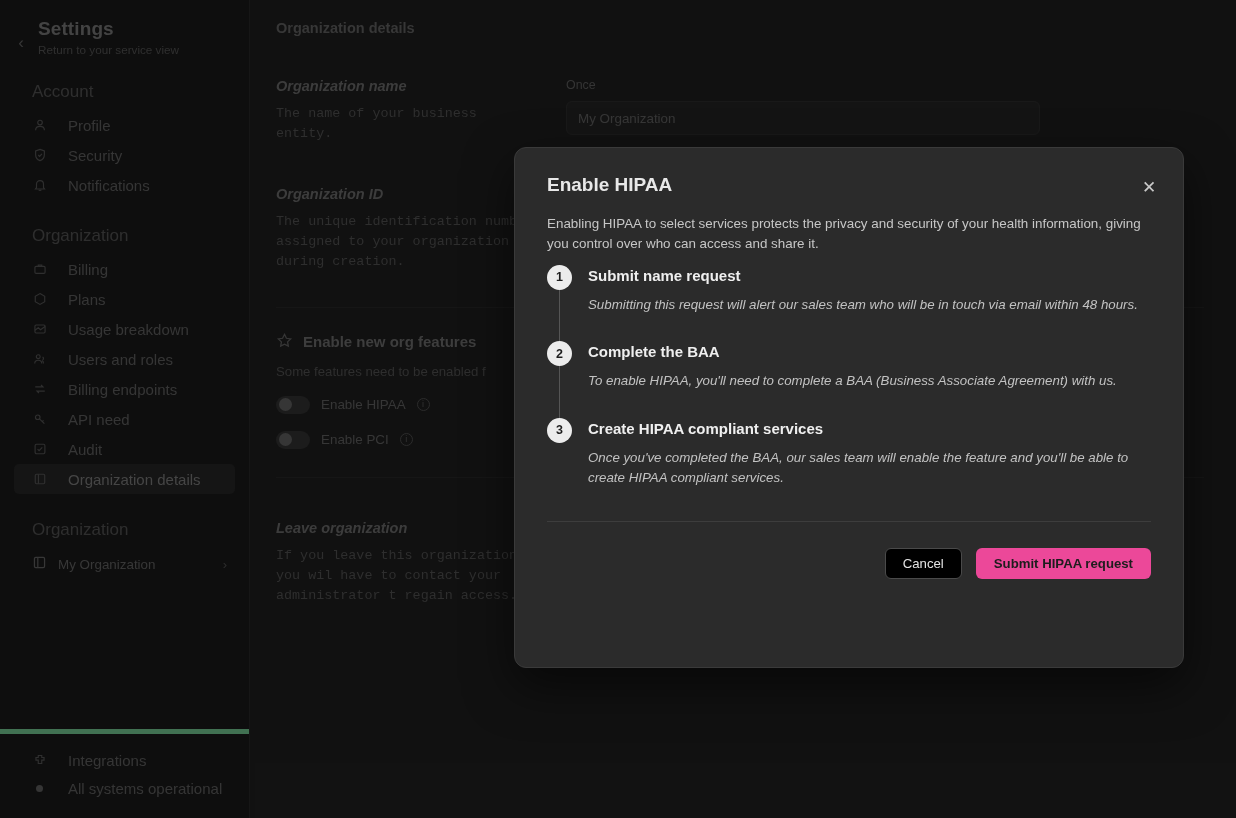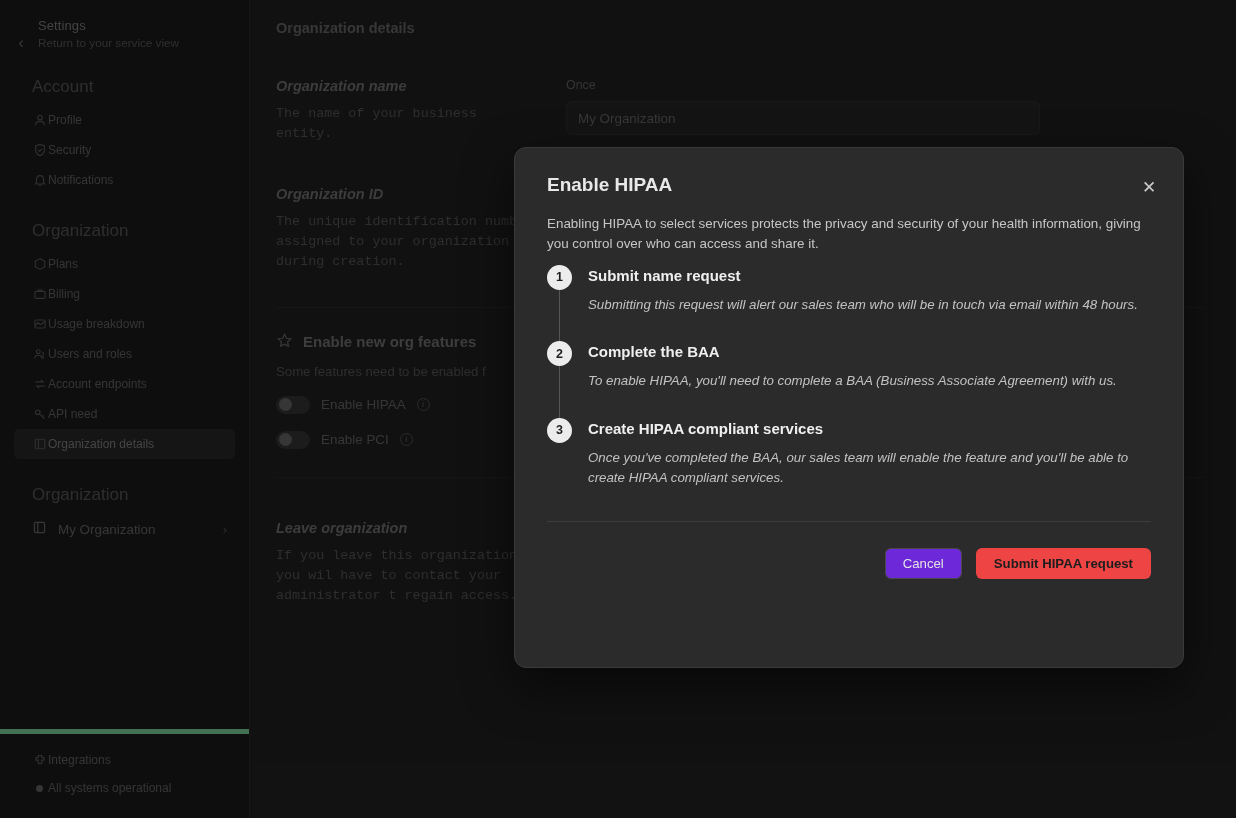--- a/index.html
+++ b/index.html
@@ -34,39 +34,39 @@
     display: flex; align-items: flex-start;
     padding: 4px 16px 0 14px;
     gap: 10px;
   }
   .back-chev {
     color: #6e6e6e; font-size: 17px; line-height: 1;
     margin-top: 16px;
     width: 14px; text-align: center;
   }
   .sb-title {
-    color: #8a8a8a; font-size: 13px; font-weight: 400;
+    color: #8a8a8a; font-size: 19px; font-weight: 700;
     letter-spacing: .1px;
   }
   .sb-sub {
     color: #5e5e5e; font-size: 11.7px; margin-top: 3px;
   }
   .sb-group-label {
     color: #5c5c5c; font-size: 17px;
     padding: 0 0 0 32px;
     margin-top: 26px; margin-bottom: 8px;
   }
   .sb-item {
-    display: flex; align-items: center; gap: 1px;
+    display: flex; align-items: center; gap: 21px;
     height: 30px;
     margin: 0 14px;
     padding-left: 18px;
     border-radius: 5px;
     color: #6b6b6b;
-    font-size: 12px;
+    font-size: 15px;
     cursor: pointer;
   }
   .sb-item.active {
     background: #242424;
     color: #8e8e8e;
   }
   .sb-item .ico {
     width: 15px; height: 15px;
     display: inline-flex; align-items: center; justify-content: center;
     color: #5e5e5e;
@@ -204,22 +204,22 @@
   .modal-divider { height: 1px; background: #3d3d3d; margin-top: 6px; }
   .modal-actions {
     display: flex; justify-content: flex-end; gap: 14px;
     margin-top: 26px;
   }
   .btn {
     height: 31px; border-radius: 6px; font-size: 13.2px;
     font-family: "Liberation Sans", sans-serif; cursor: pointer;
     border: 1px solid transparent; padding: 0 17px;
   }
-  .btn-cancel { background: #6d28d9; color: #e4e4e4; border-color: #4a4a4a; }
-  .btn-primary { background: #ef4444; color: #1d1d1d; font-weight: 700; }
+  .btn-cancel { background: #000000; color: #e4e4e4; border-color: #4a4a4a; }
+  .btn-primary { background: #ec4899; color: #1d1d1d; font-weight: 700; }
 </style>
 </head>
 <body>
 
 <div id="app">
 
   <div class="page">
 
     <aside class="sidebar">
 
@@ -261,34 +261,34 @@
             </svg>
         </span>
         <span>Notifications</span>
       </div>
 
       <div class="sb-group-label">Organization</div>
 
       <div class="sb-item">
         <span class="ico">
           <svg width="14" height="14" viewBox="0 0 16 16" fill="none" stroke="currentColor" stroke-width="1.3">
-              <path d="M8 1.8 13.4 5v6L8 14.2 2.6 11V5z"></path>
-            </svg>
-        </span>
-        <span>Plans</span>
-      </div>
-
-      <div class="sb-item">
-        <span class="ico">
-          <svg width="14" height="14" viewBox="0 0 16 16" fill="none" stroke="currentColor" stroke-width="1.3">
               <rect x="2.2" y="5" width="11.6" height="8" rx="1.4"></rect>
               <path d="M6 5V3.6h4V5"></path>
             </svg>
         </span>
         <span>Billing</span>
+      </div>
+
+      <div class="sb-item">
+        <span class="ico">
+          <svg width="14" height="14" viewBox="0 0 16 16" fill="none" stroke="currentColor" stroke-width="1.3">
+              <path d="M8 1.8 13.4 5v6L8 14.2 2.6 11V5z"></path>
+            </svg>
+        </span>
+        <span>Plans</span>
       </div>
 
       <div class="sb-item">
         <span class="ico">
           <svg width="14" height="14" viewBox="0 0 16 16" fill="none" stroke="currentColor" stroke-width="1.3">
               <rect x="2.2" y="3.4" width="11.6" height="9.2" rx="1.4"></rect>
               <path d="M2.2 9.4 6 6.6l2.6 2.2 5.2-3.6"></path>
             </svg>
         </span>
         <span>Usage breakdown</span>
@@ -304,33 +304,42 @@
         </span>
         <span>Users and roles</span>
       </div>
 
       <div class="sb-item">
         <span class="ico">
           <svg width="14" height="14" viewBox="0 0 16 16" fill="none" stroke="currentColor" stroke-width="1.3">
               <path d="M2.6 5.6h8.8l-2.2-2.2M13.4 10.4H4.6l2.2 2.2"></path>
             </svg>
         </span>
-        <span>Account endpoints</span>
+        <span>Billing endpoints</span>
       </div>
 
       <div class="sb-item">
         <span class="ico">
           <svg width="14" height="14" viewBox="0 0 16 16" fill="none" stroke="currentColor" stroke-width="1.3">
               <circle cx="5.4" cy="6" r="2.6"></circle>
               <path d="M7.4 7.8 13 13.2M10.6 11l1.4-1.4"></path>
             </svg>
         </span>
         <span>API need</span>
       </div>
 
+      <div class="sb-item">
+        <span class="ico">
+          <svg width="14" height="14" viewBox="0 0 16 16" fill="none" stroke="currentColor" stroke-width="1.3">
+              <rect x="2.4" y="2.6" width="11.2" height="10.8" rx="1.6"></rect>
+              <path d="M5.2 8.2 7 10l3.6-3.8"></path>
+            </svg>
+        </span>
+        <span>Audit</span>
+      </div>
 
       <div class="sb-item active">
         <span class="ico">
           <svg width="14" height="14" viewBox="0 0 16 16" fill="none" stroke="currentColor" stroke-width="1.3">
               <rect x="2.6" y="2.6" width="10.8" height="10.8" rx="1.4"></rect>
               <path d="M6.2 2.6v10.8"></path>
             </svg>
         </span>
         <span>Organization details</span>
       </div>

